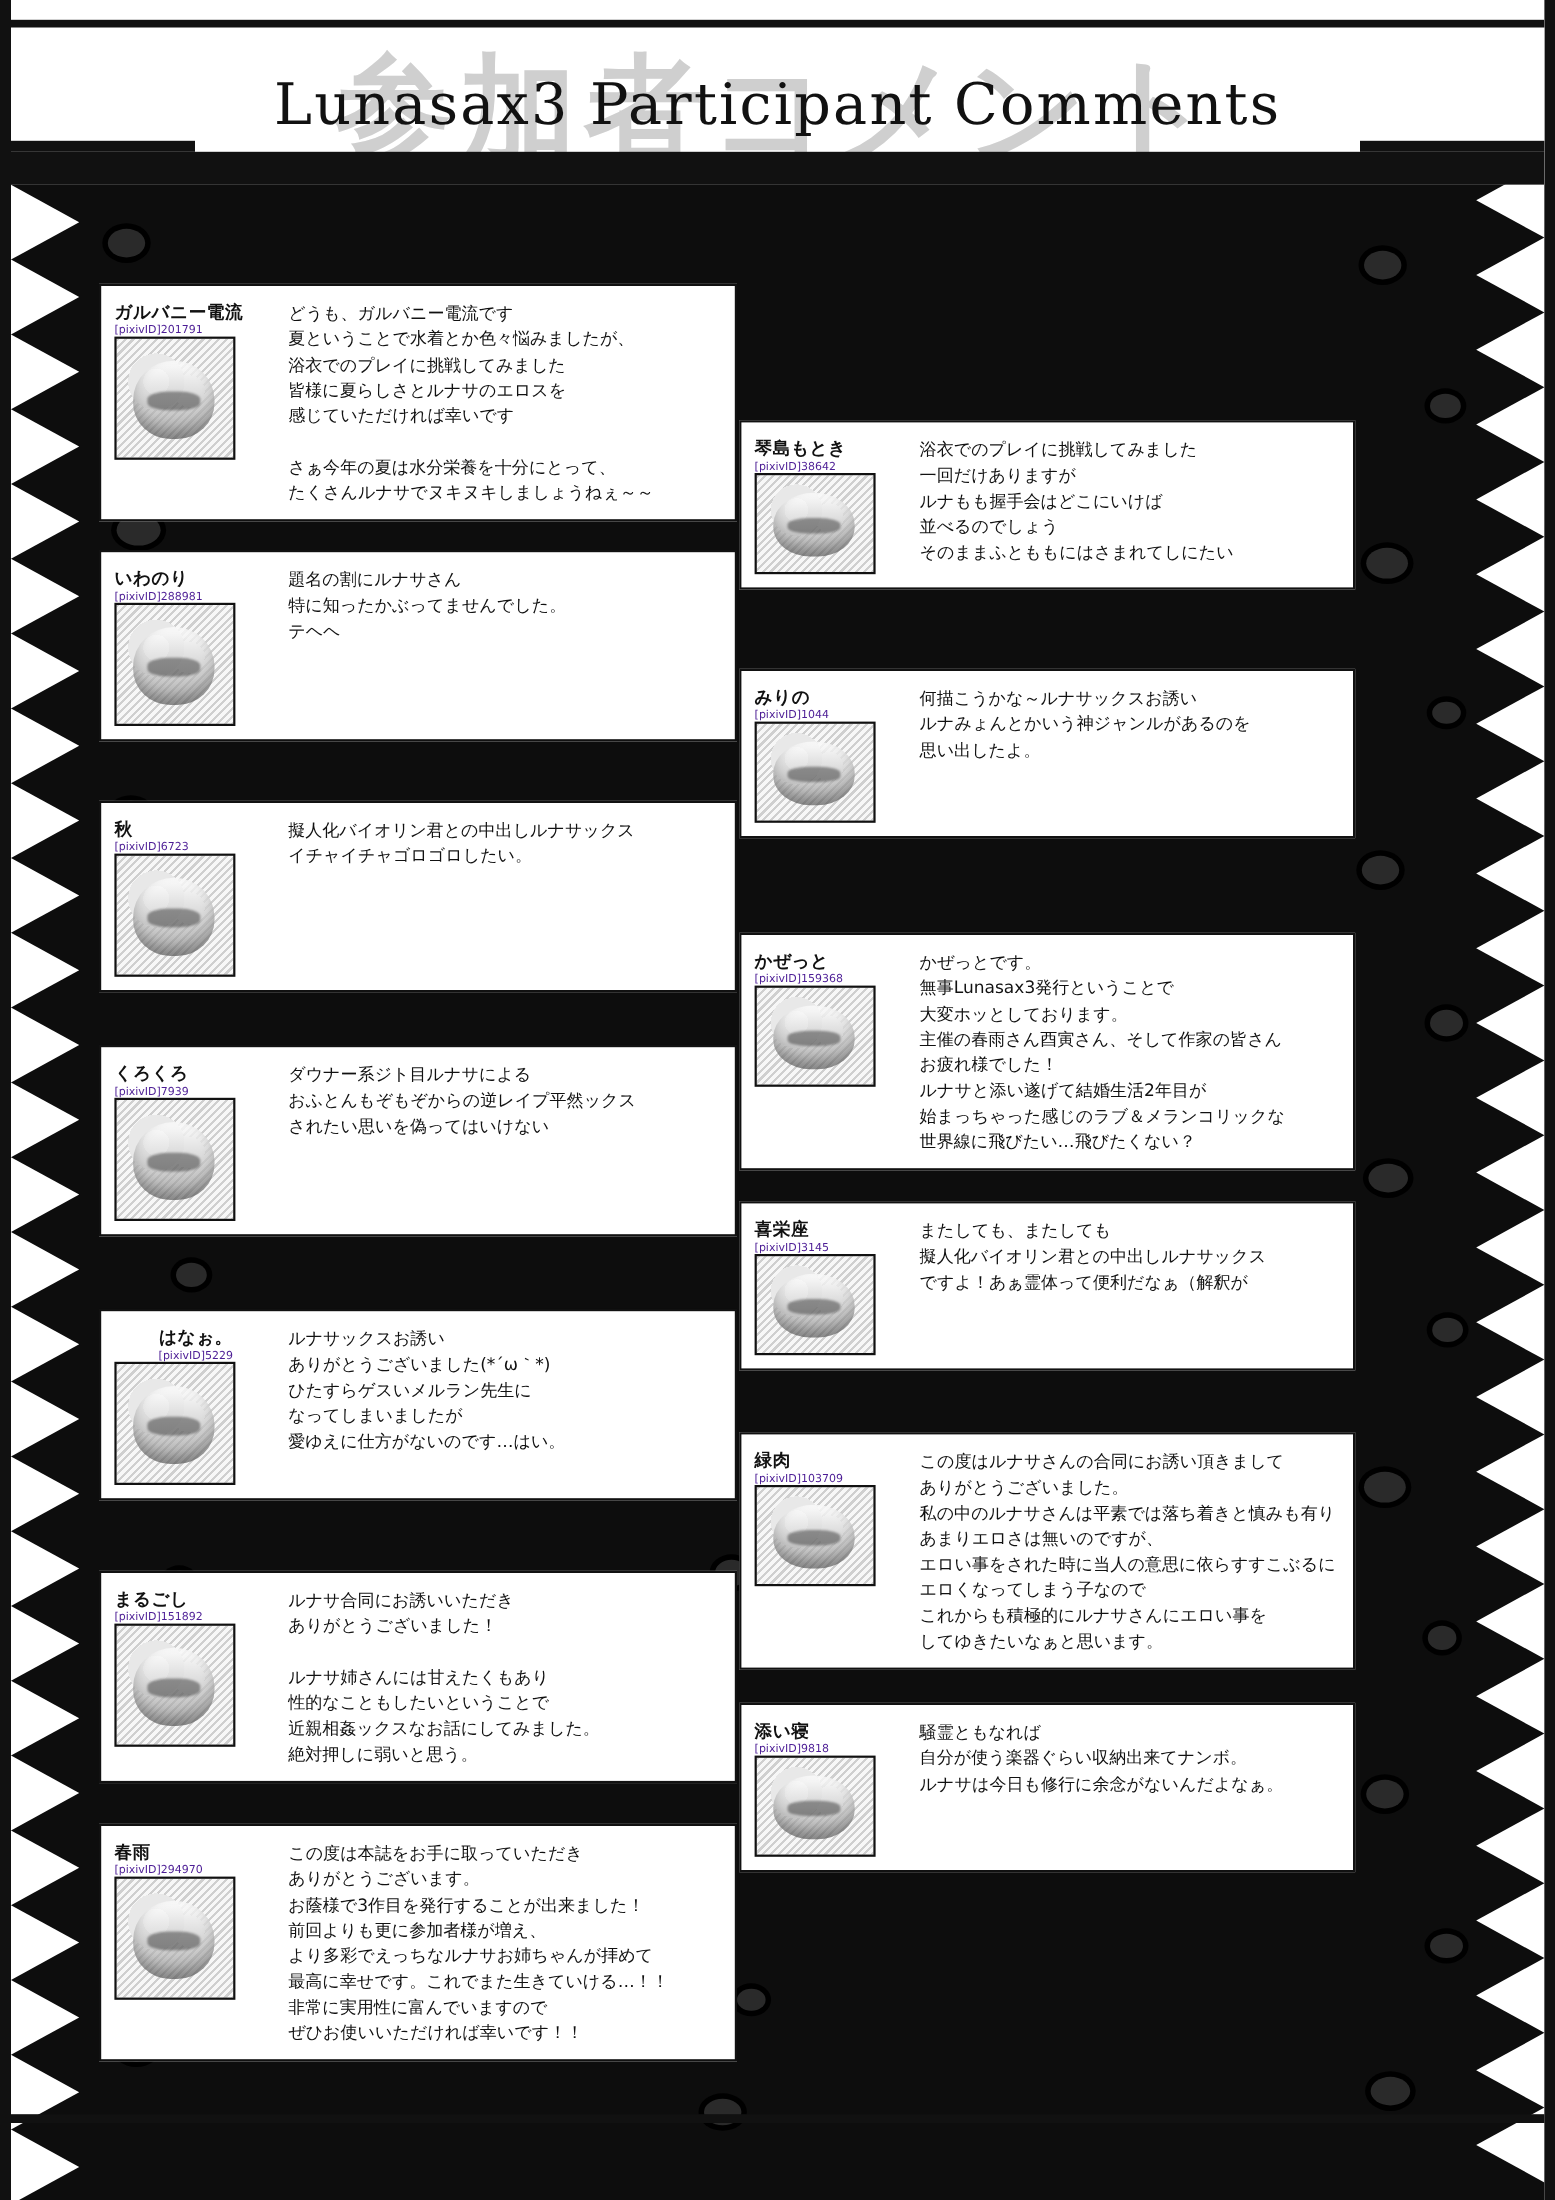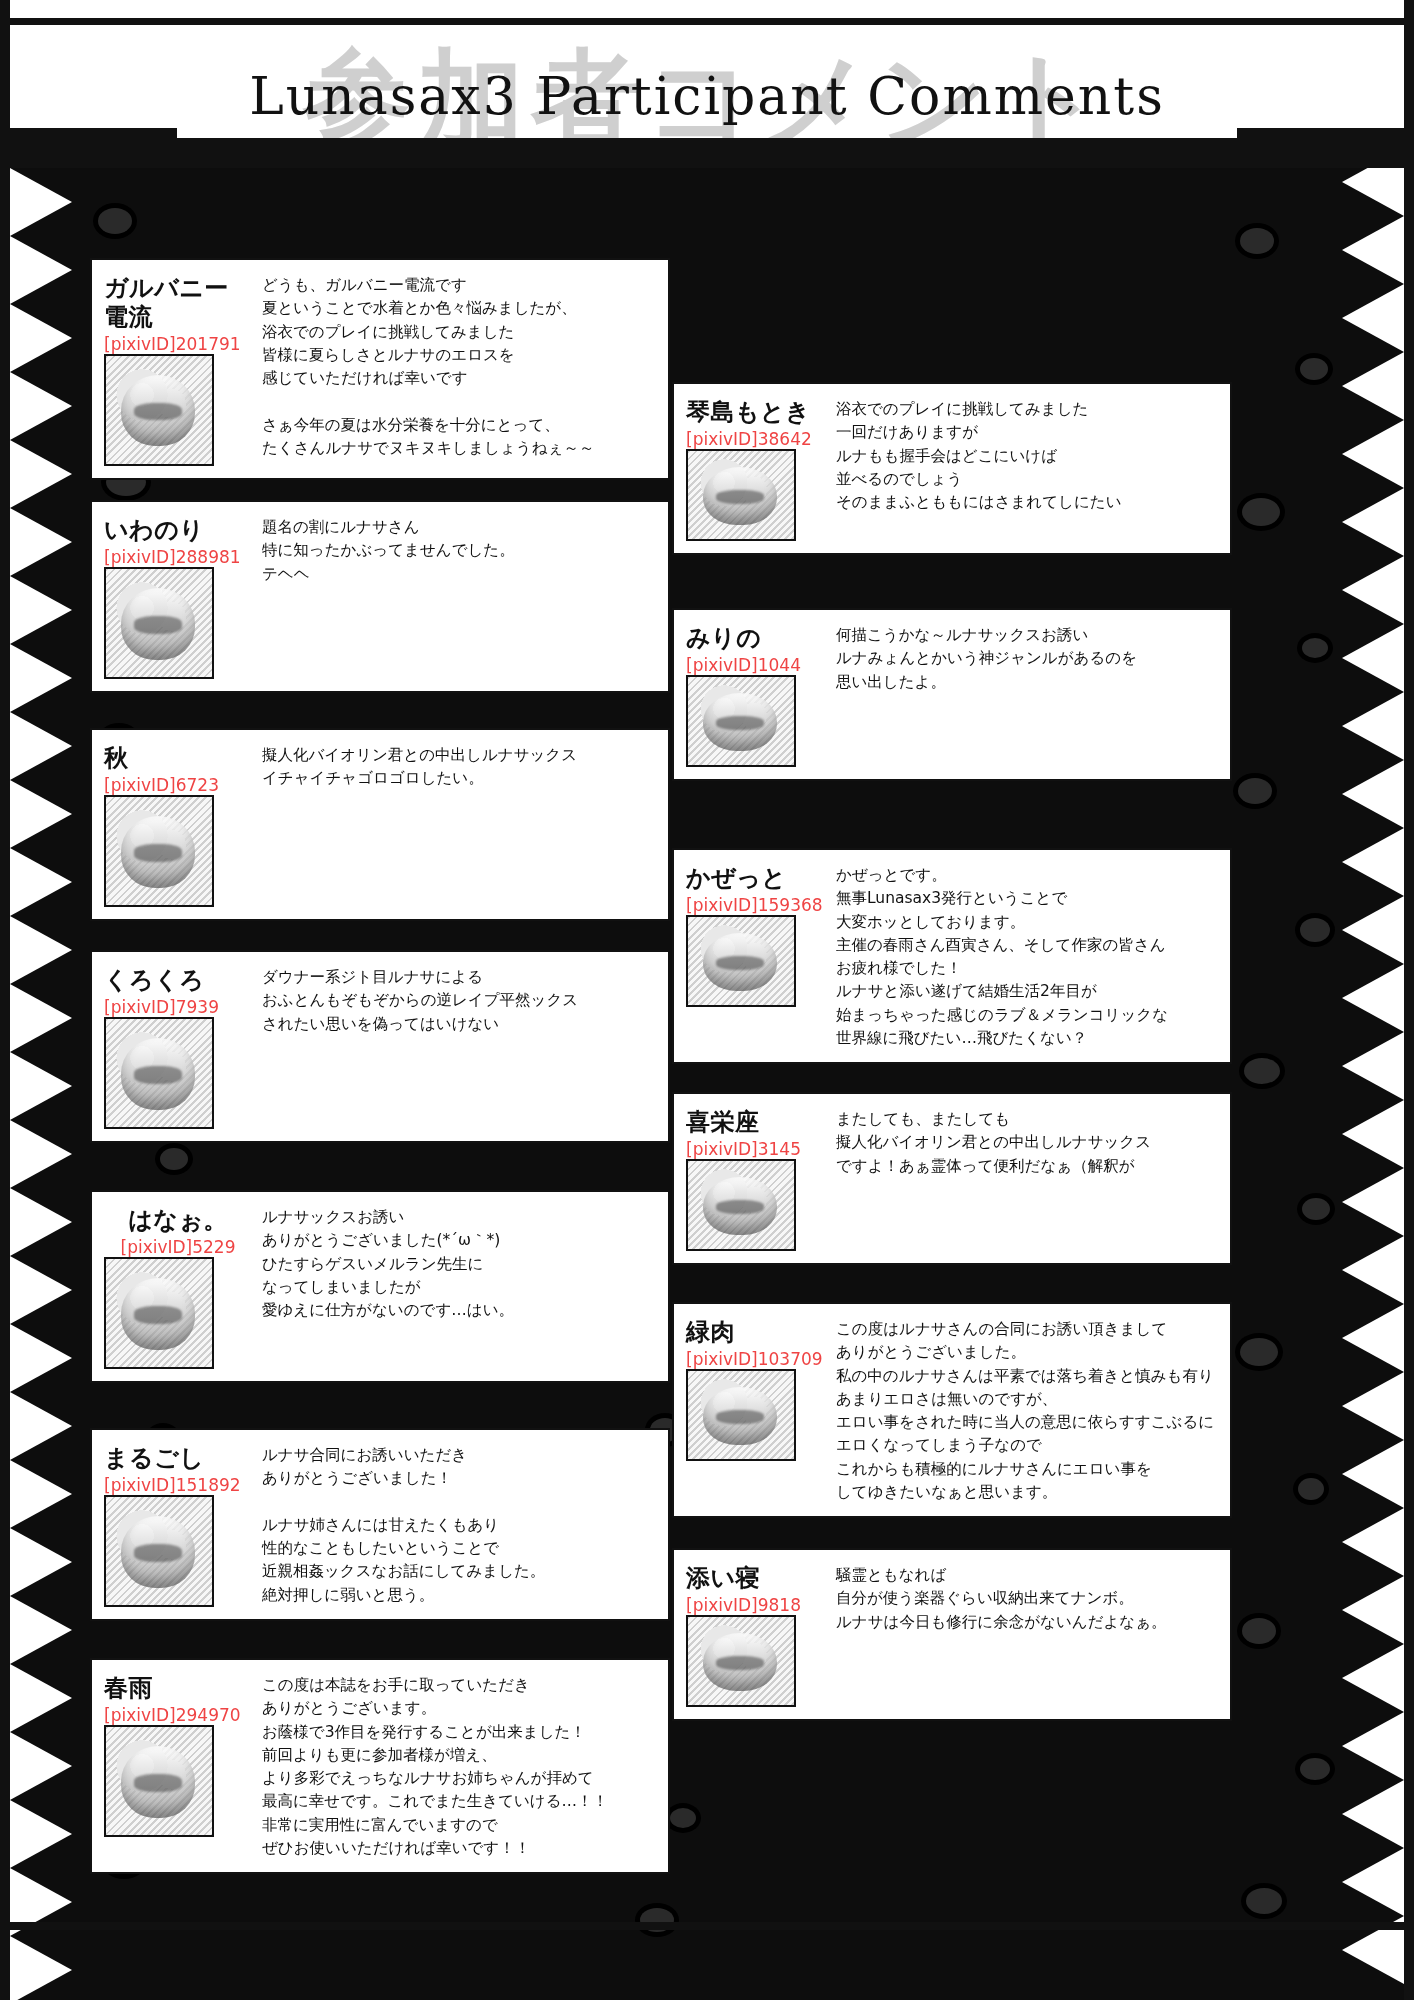--- a/index.html
+++ b/index.html
@@ -117,29 +117,29 @@
 
   
   .card {
     position: absolute;
     background: #ffffff;
     border: 2px solid #111;
     box-sizing: border-box;
     padding: 10px 12px 12px 12px;
   }
   .card .cname {
-    font-size: 24px;
+    font-size: 16px;
     font-weight: 700;
     color: #111;
     line-height: 1.2;
     letter-spacing: 0.5px;
   }
   .card .cid {
-    font-size: 17px;
-    color: #ef4444;
+    font-size: 10px;
+    color: #4c1d95;
     margin-top: 2px;
     letter-spacing: 0;
   }
   .card .cbody {
     display: flex;
     gap: 10px;
     margin-top: 4px;
   }
   .card .thumb {
     flex: 0 0 auto;

